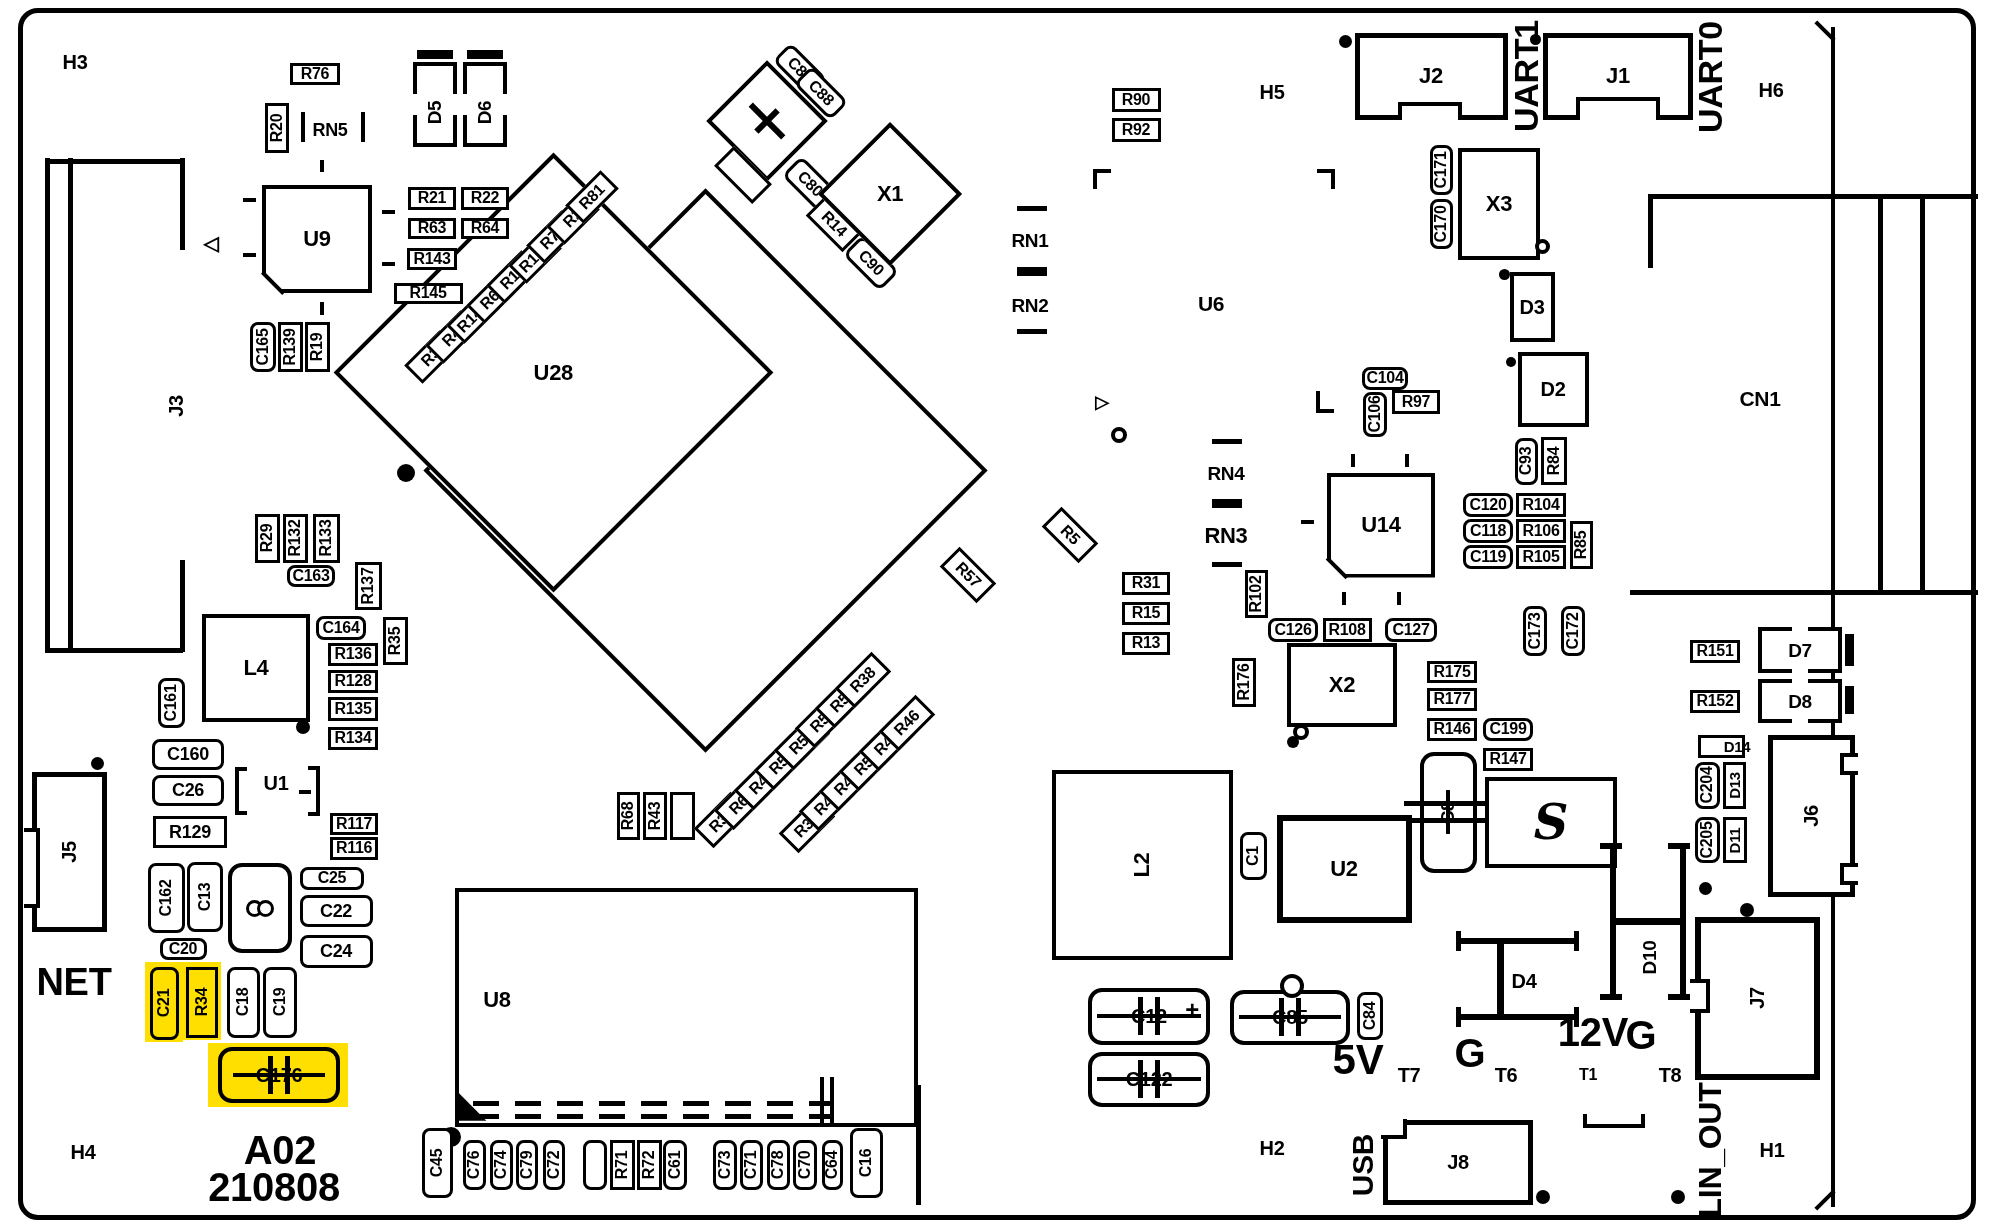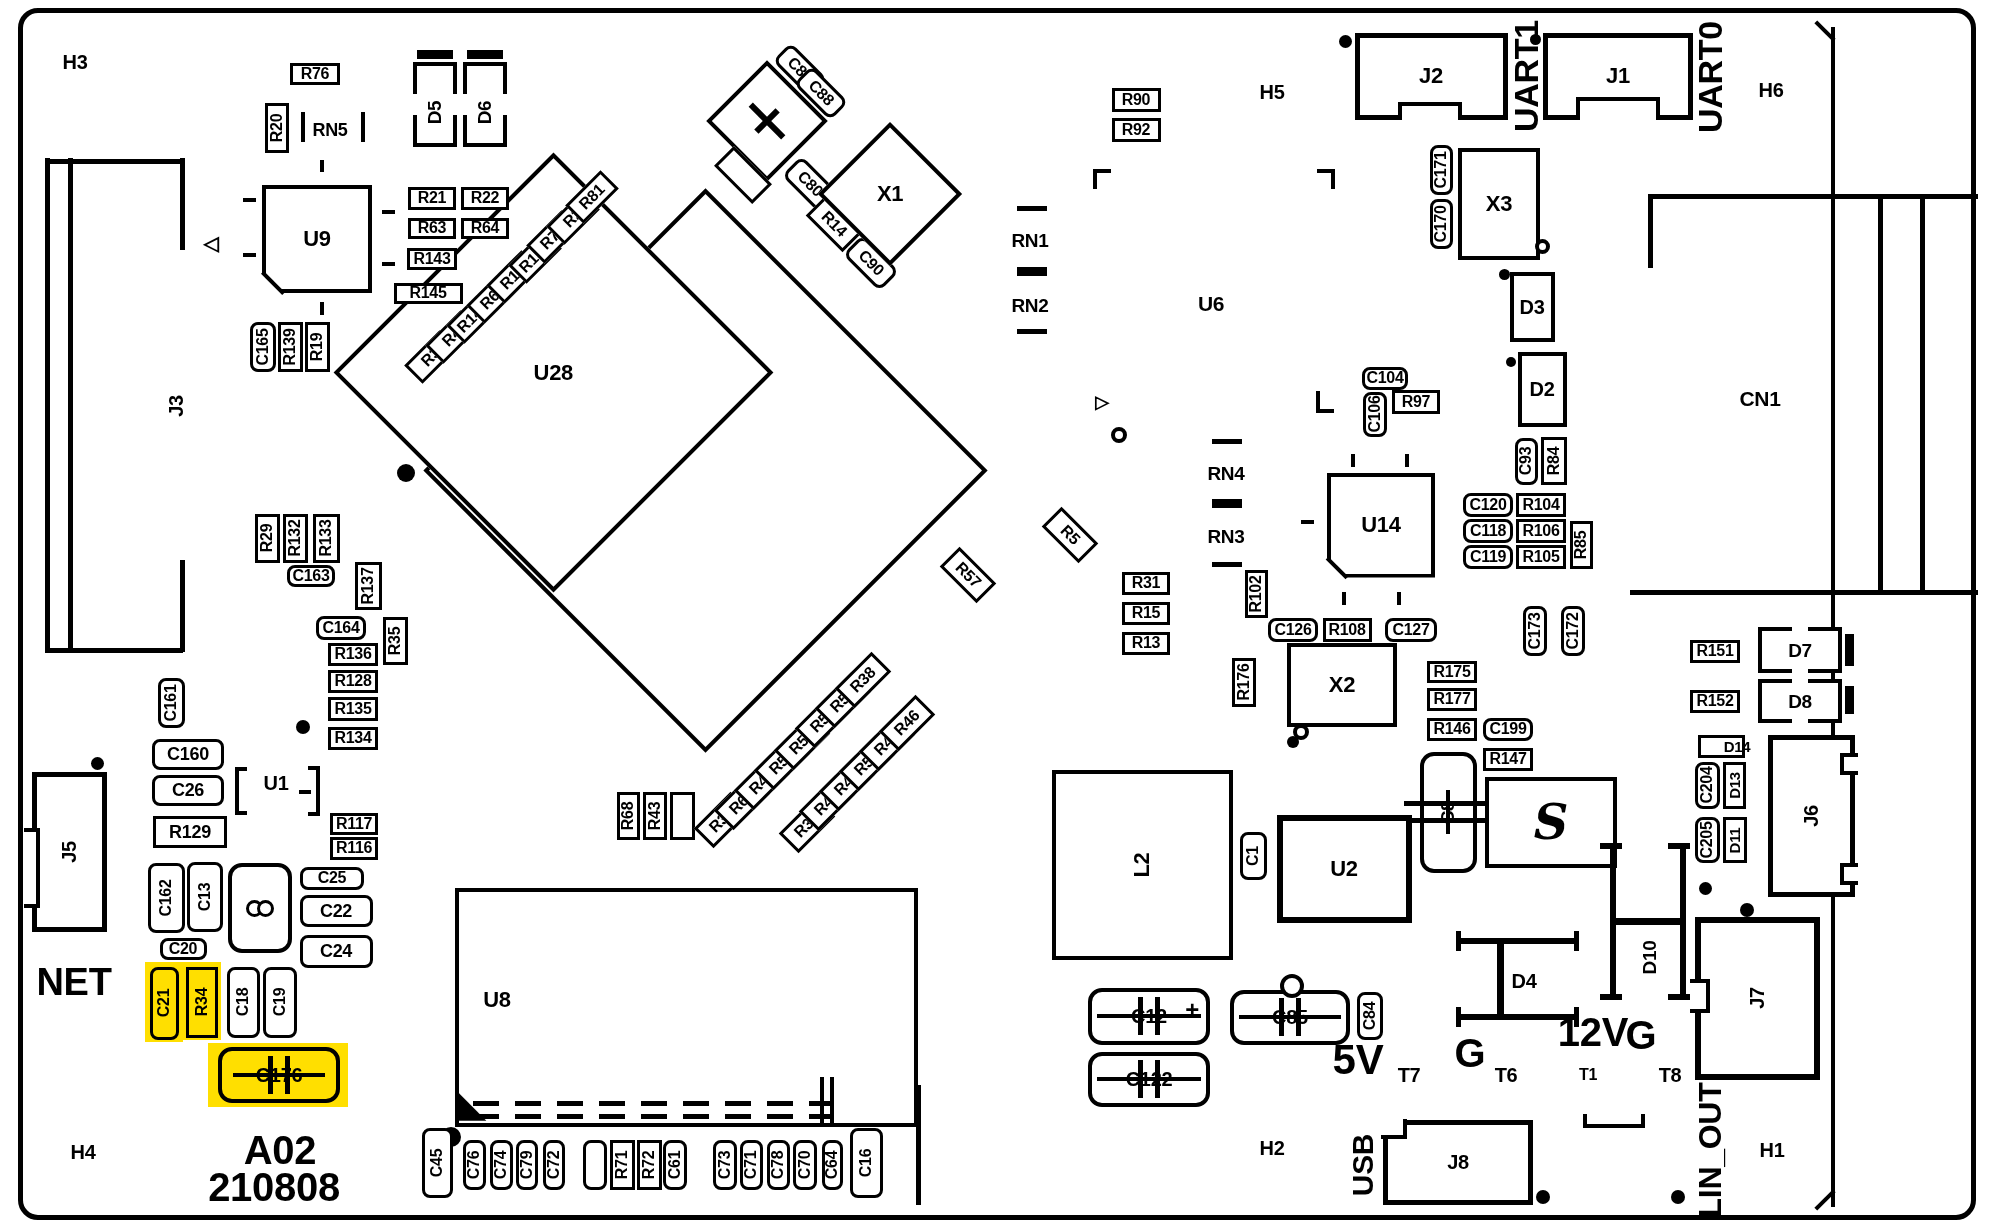--- a/index.html
+++ b/index.html
@@ -222,21 +222,21 @@
     <div class="cmp lab" style="left: 1097px; top: 397px; width: 10px; height: 10px;">
       <span class="txt" style="font-size: 18px;">▷</span>
     </div>
     <div class="cmp ring" style="left: 1111px; top: 427px; width: 16px; height: 16px;"></div>
     <div class="cmp fill" style="left: 1212px; top: 438.5px; width: 30px; height: 5px;"></div>
     <div class="cmp lab" style="left: 1221px; top: 468px; width: 10px; height: 10px;">
       <span class="txt" style="font-size: 19px;">RN4</span>
     </div>
     <div class="cmp fill" style="left: 1212px; top: 498.5px; width: 30px; height: 9px;"></div>
     <div class="cmp lab" style="left: 1221px; top: 531px; width: 10px; height: 10px;">
-      <span class="txt" style="font-size: 19px;">RN3</span>
+      <span class="txt" style="font-size: 22px;">RN3</span>
     </div>
     <div class="cmp fill" style="left: 1212px; top: 561.5px; width: 30px; height: 5px;"></div>
     <div class="cmp res" style="left: 942px; top: 561px; width: 52px; height: 28px; transform: rotate(45deg);">
       <span class="txt">R57</span>
     </div>
     <div class="cmp res" style="left: 1044px; top: 521px; width: 52px; height: 28px; transform: rotate(45deg);">
       <span class="txt">R5</span>
     </div>
     <div class="cmp res" style="left: 1122px; top: 571.5px; width: 48px; height: 23px;">
       <span class="txt">R31</span>
@@ -338,21 +338,21 @@
     </div>
     <div class="cmp chip" style="left: 1458px; top: 148px; width: 82px; height: 112px;">
       <span class="txt" style="font-size: 22px;">X3</span>
     </div>
     <div class="cmp ring" style="left: 1534.5px; top: 238.5px; width: 15px; height: 15px;"></div>
     <div class="cmp dot" style="left: 1498.5px; top: 268.5px; width: 11px; height: 11px;"></div>
     <div class="cmp res" style="left: 1509.5px; top: 272px; width: 45px; height: 70px; border-width: 4px;">
       <span class="txt" style="font-size: 20px;">D3</span>
     </div>
     <div class="cmp dot" style="left: 1506px; top: 357px; width: 10px; height: 10px;"></div>
-    <div class="cmp res" style="left: 1517.5px; top: 351.5px; width: 49px; height: 75px; border-width: 4px;">
+    <div class="cmp res" style="left: 1517.5px; top: 351.5px; width: 71px; height: 75px; border-width: 4px;">
       <span class="txt" style="font-size: 20px;">D2</span>
     </div>
     <div class="cmp cap" style="left: 1523px; top: 606px; width: 24px; height: 50px;">
       <span class="txt" style="transform: rotate(-90deg);">C173</span>
     </div>
     <div class="cmp cap" style="left: 1561px; top: 606px; width: 24px; height: 50px;">
       <span class="txt" style="transform: rotate(-90deg);">C172</span>
     </div>
     <div class="cmp res" style="left: 1690px; top: 639.5px; width: 50px; height: 23px;">
       <span class="txt">R151</span>
@@ -571,20 +571,23 @@
     </div>
     <div class="cmp res" style="left: 328px; top: 697px; width: 50px; height: 24px;">
       <span class="txt">R135</span>
     </div>
     <div class="cmp res" style="left: 328px; top: 726.5px; width: 50px; height: 23px;">
       <span class="txt">R134</span>
     </div>
     <div class="cmp res" style="left: 382.5px; top: 617px; width: 25px; height: 48px;">
       <span class="txt" style="transform: rotate(-90deg);">R35</span>
     </div>
+    <div class="cmp chip" style="left: 202px; top: 614px; width: 108px; height: 108px;">
+      <span class="txt" style="font-size: 22px;">L4</span>
+    </div>
     <div class="cmp dot" style="left: 296px; top: 720px; width: 14px; height: 14px;"></div>
     <div class="cmp cap" style="left: 157.5px; top: 678px; width: 27px; height: 50px;">
       <span class="txt" style="transform: rotate(-90deg);">C161</span>
     </div>
     <div class="cmp cap" style="left: 152px; top: 738.5px; width: 72px; height: 31px;">
       <span class="txt" style="font-size: 18px;">C160</span>
     </div>
     <div class="cmp cap" style="left: 152px; top: 774.5px; width: 72px; height: 31px;">
       <span class="txt" style="font-size: 18px;">C26</span>
     </div>

